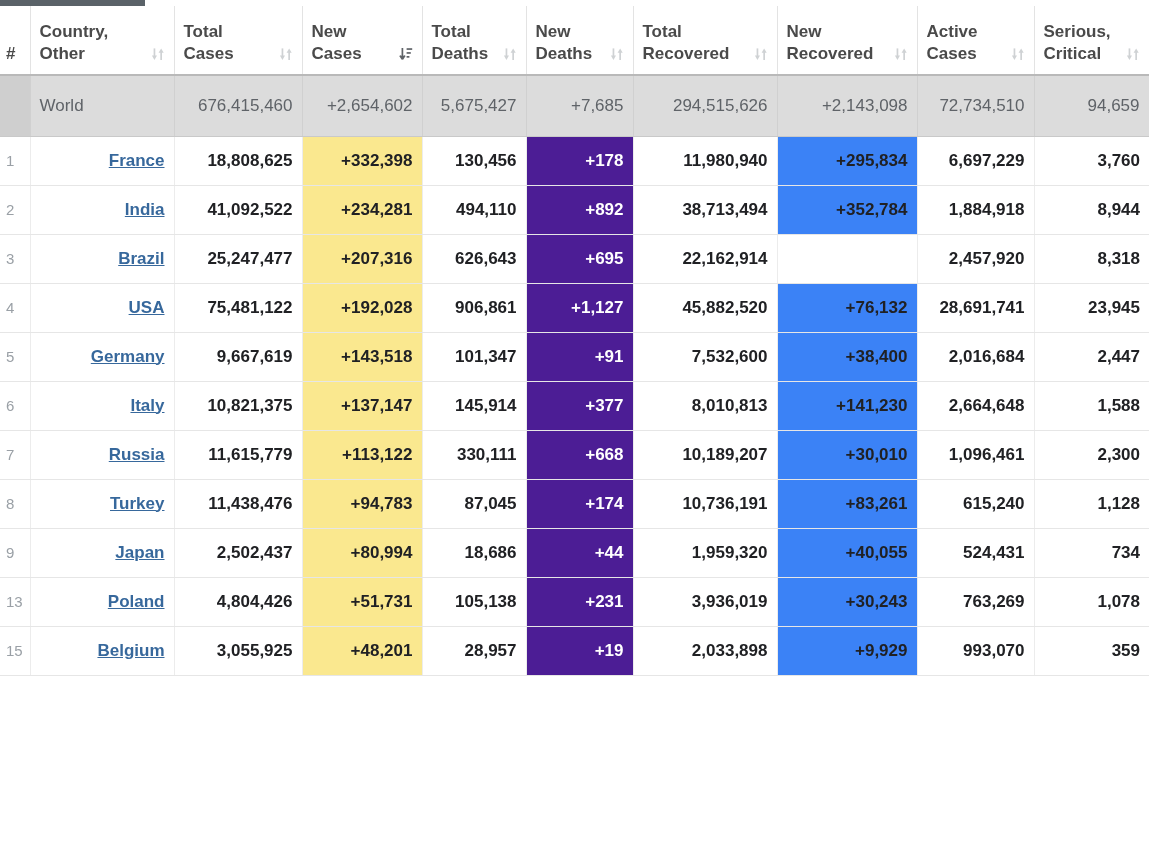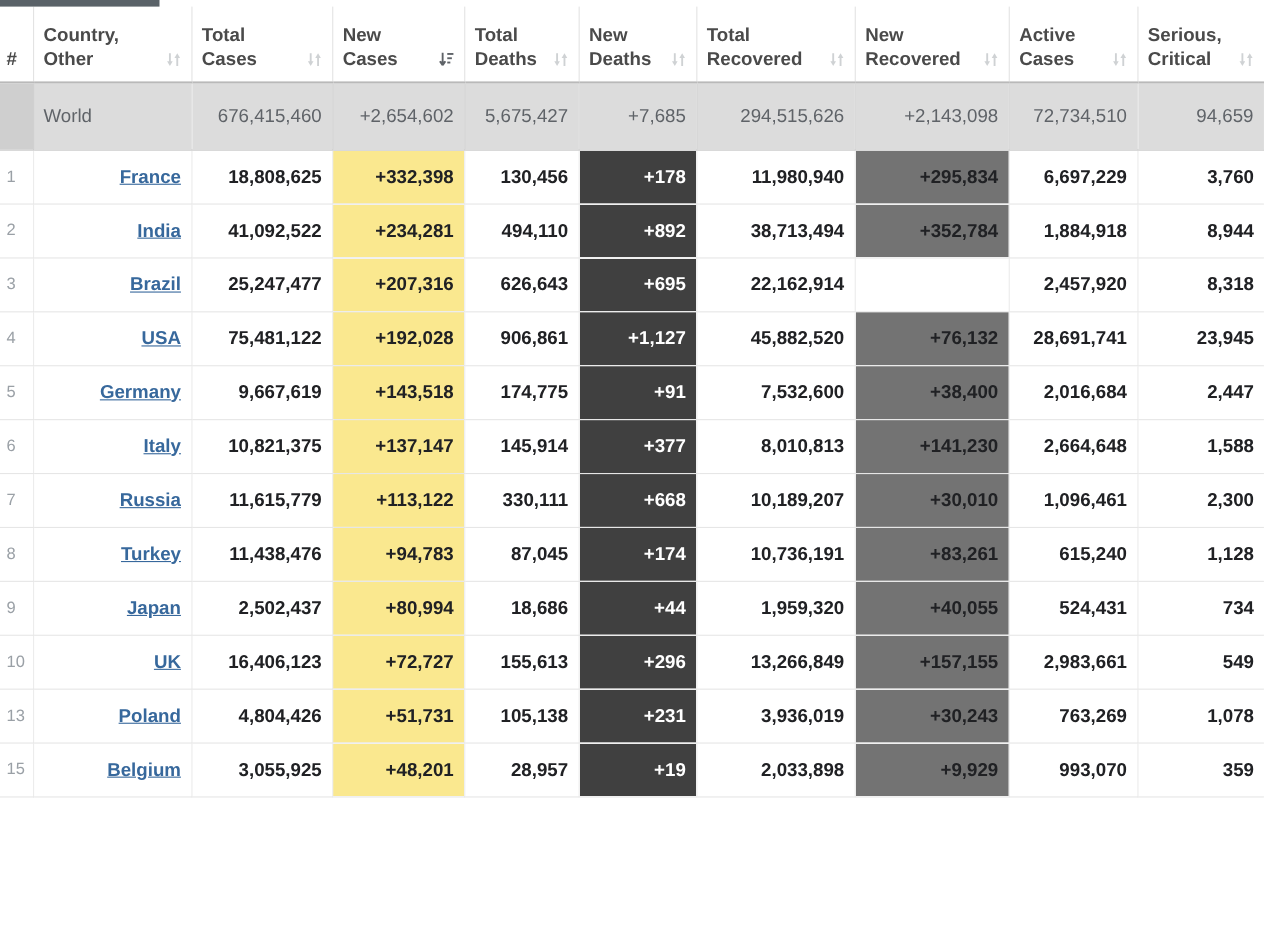--- a/index.html
+++ b/index.html
@@ -120,22 +120,22 @@
   }
   td.cell-country { text-align: right; }
   td.cell-country a {
     color: #37689c;
     font-weight: bold;
     text-decoration: underline;
     font-size: 17px;
   }
 
   td.hl-yellow { background: #fae88f; padding-left: 28px; }
-  td.hl-red    { background: #404040; color: #ffffff; padding-left: 33px; }
-  td.hl-green  { background: #737373; }
+  td.hl-red    { background: #4c1d95; color: #ffffff; padding-left: 33px; }
+  td.hl-green  { background: #3b82f6; }
 </style>
 </head>
 <body>
 
 <div id="top-strip"></div>
 
 <table class="covid-table">
   <colgroup>
     <col class="c-num">
       <col class="c-country">
@@ -332,21 +332,21 @@
         <td>45,882,520</td>
         <td class="hl-green">+76,132</td>
         <td>28,691,741</td>
         <td>23,945</td>
       </tr>
       <tr>
         <td class="cell-num">5</td>
         <td class="cell-country"><a href="#">Germany</a></td>
         <td>9,667,619</td>
         <td class="hl-yellow">+143,518</td>
-        <td>174,775</td>
+        <td>101,347</td>
         <td class="hl-red">+91</td>
         <td>7,532,600</td>
         <td class="hl-green">+38,400</td>
         <td>2,016,684</td>
         <td>2,447</td>
       </tr>
       <tr>
         <td class="cell-num">6</td>
         <td class="cell-country"><a href="#">Italy</a></td>
         <td>10,821,375</td>
@@ -388,32 +388,20 @@
         <td>2,502,437</td>
         <td class="hl-yellow">+80,994</td>
         <td>18,686</td>
         <td class="hl-red">+44</td>
         <td>1,959,320</td>
         <td class="hl-green">+40,055</td>
         <td>524,431</td>
         <td>734</td>
       </tr>
       <tr>
-        <td class="cell-num">10</td>
-        <td class="cell-country"><a href="#">UK</a></td>
-        <td>16,406,123</td>
-        <td class="hl-yellow">+72,727</td>
-        <td>155,613</td>
-        <td class="hl-red">+296</td>
-        <td>13,266,849</td>
-        <td class="hl-green">+157,155</td>
-        <td>2,983,661</td>
-        <td>549</td>
-      </tr>
-      <tr>
         <td class="cell-num">13</td>
         <td class="cell-country"><a href="#">Poland</a></td>
         <td>4,804,426</td>
         <td class="hl-yellow">+51,731</td>
         <td>105,138</td>
         <td class="hl-red">+231</td>
         <td>3,936,019</td>
         <td class="hl-green">+30,243</td>
         <td>763,269</td>
         <td>1,078</td>

